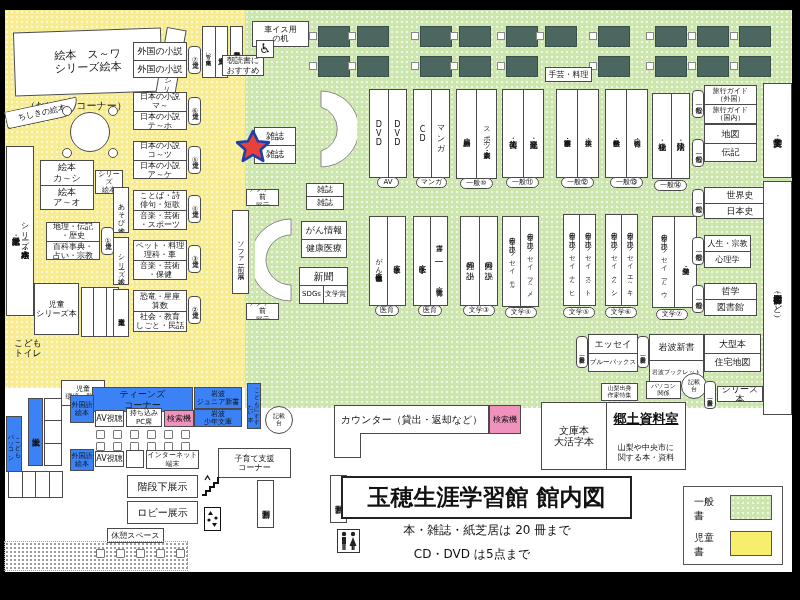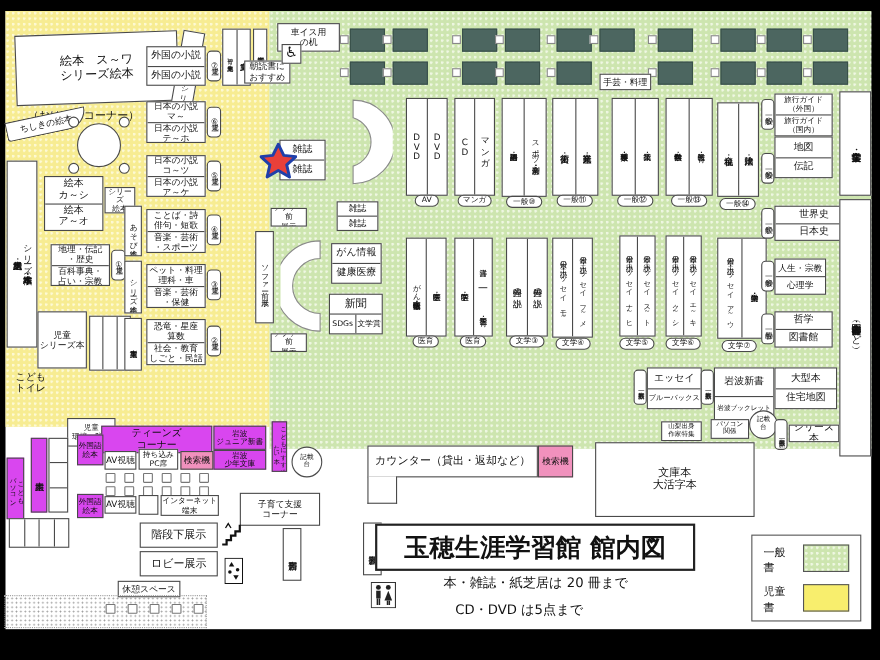--- a/index.html
+++ b/index.html
@@ -3,21 +3,21 @@
 <meta charset="utf-8">
 <style>
 html,body{margin:0;padding:0;background:#000}
 #stage{position:relative;width:800px;height:600px;background:#000;font-family:"DejaVu Sans",sans-serif;color:#111;overflow:hidden}
 .abs{position:absolute;box-sizing:border-box}
 .zone{position:absolute;box-sizing:border-box}
 .zone-y,.ypat{background-color:#f7ec92;background-image:radial-gradient(circle at 2px 2px,#fdf9d6 1.1px,rgba(0,0,0,0) 1.3px);background-size:5px 5px}
 .zone-g,.gpat{background-color:#cde5af;background-image:radial-gradient(circle at 2px 2px,#eff7e3 1.1px,rgba(0,0,0,0) 1.3px);background-size:5px 5px}
 .b{position:absolute;box-sizing:border-box;background:#fff;border:1px solid #4a4a4a;display:flex;align-items:center;justify-content:center;text-align:center;font-size:9px;line-height:1.15;white-space:pre-line;overflow:hidden}
 .n{background:transparent;border:none}
-.yb{background:#d946ef}
+.yb{background:#3b82f6}
 .pk{background:#f191bd}
 .v{writing-mode:vertical-rl;text-orientation:upright}
 .c2{flex-direction:column;padding:0}
 .c2>div{flex:1;width:100%;display:flex;align-items:center;justify-content:center;white-space:pre-line;text-align:center}
 .c2>div+div{border-top:1px solid #4a4a4a}
 .p2{flex-direction:row;padding:0}
 .p2>div{flex:1;height:100%;display:flex;align-items:center;justify-content:center;writing-mode:vertical-rl;text-orientation:upright;white-space:pre-line}
 .p2>div+div{border-left:1px solid #4a4a4a}
 .subcol{flex-direction:column!important;writing-mode:horizontal-tb!important;display:flex}
 .subcol>span{flex:1;display:flex;align-items:center;justify-content:center;writing-mode:vertical-rl;text-orientation:upright}
@@ -443,20 +443,25 @@
         <circle cx="16" cy="5" r="2.2" fill="#222"></circle>
         <path d="M16 8 l-3.5 9 h7 z" fill="#222"></path>
         <rect x="14.6" y="17" width="1.4" height="4" fill="#222"></rect>
         <rect x="16.2" y="17" width="1.4" height="4" fill="#222"></rect>
       </svg>
   </div>
 
   <div class="b p2 gpat" style="left:541px;top:402px;width:145px;height:68px">
     <div class="f10" style="writing-mode:horizontal-tb;text-orientation:mixed;flex:0 0 64px">文庫本
 大活字本</div>
+    <div class="subcol" style="flex:1">
+      <span class="under" style="writing-mode:horizontal-tb">郷土資料室</span>
+      <span class="f8" style="writing-mode:horizontal-tb;white-space:pre-line;border-top:none!important">山梨や中央市に
+関する本・資料</span>
+    </div>
   </div>
 
   <div class="title-box" style="left:341px;top:476px;width:291px;height:43px">玉穂生涯学習館 館内図</div>
   <div class="rule" style="left:337px;top:522px">本・雑誌・紙芝居は 20 冊まで</div>
   <div class="rule" style="left:322px;top:546px">CD・DVD は5点まで</div>
 
   <div class="abs" style="left:683px;top:486px;width:100px;height:79px;border:1.5px solid #555;background:#fff">
     <div class="legend-row">
       <span class="f10">一般書</span>
       <span class="sw gpat"></span>

